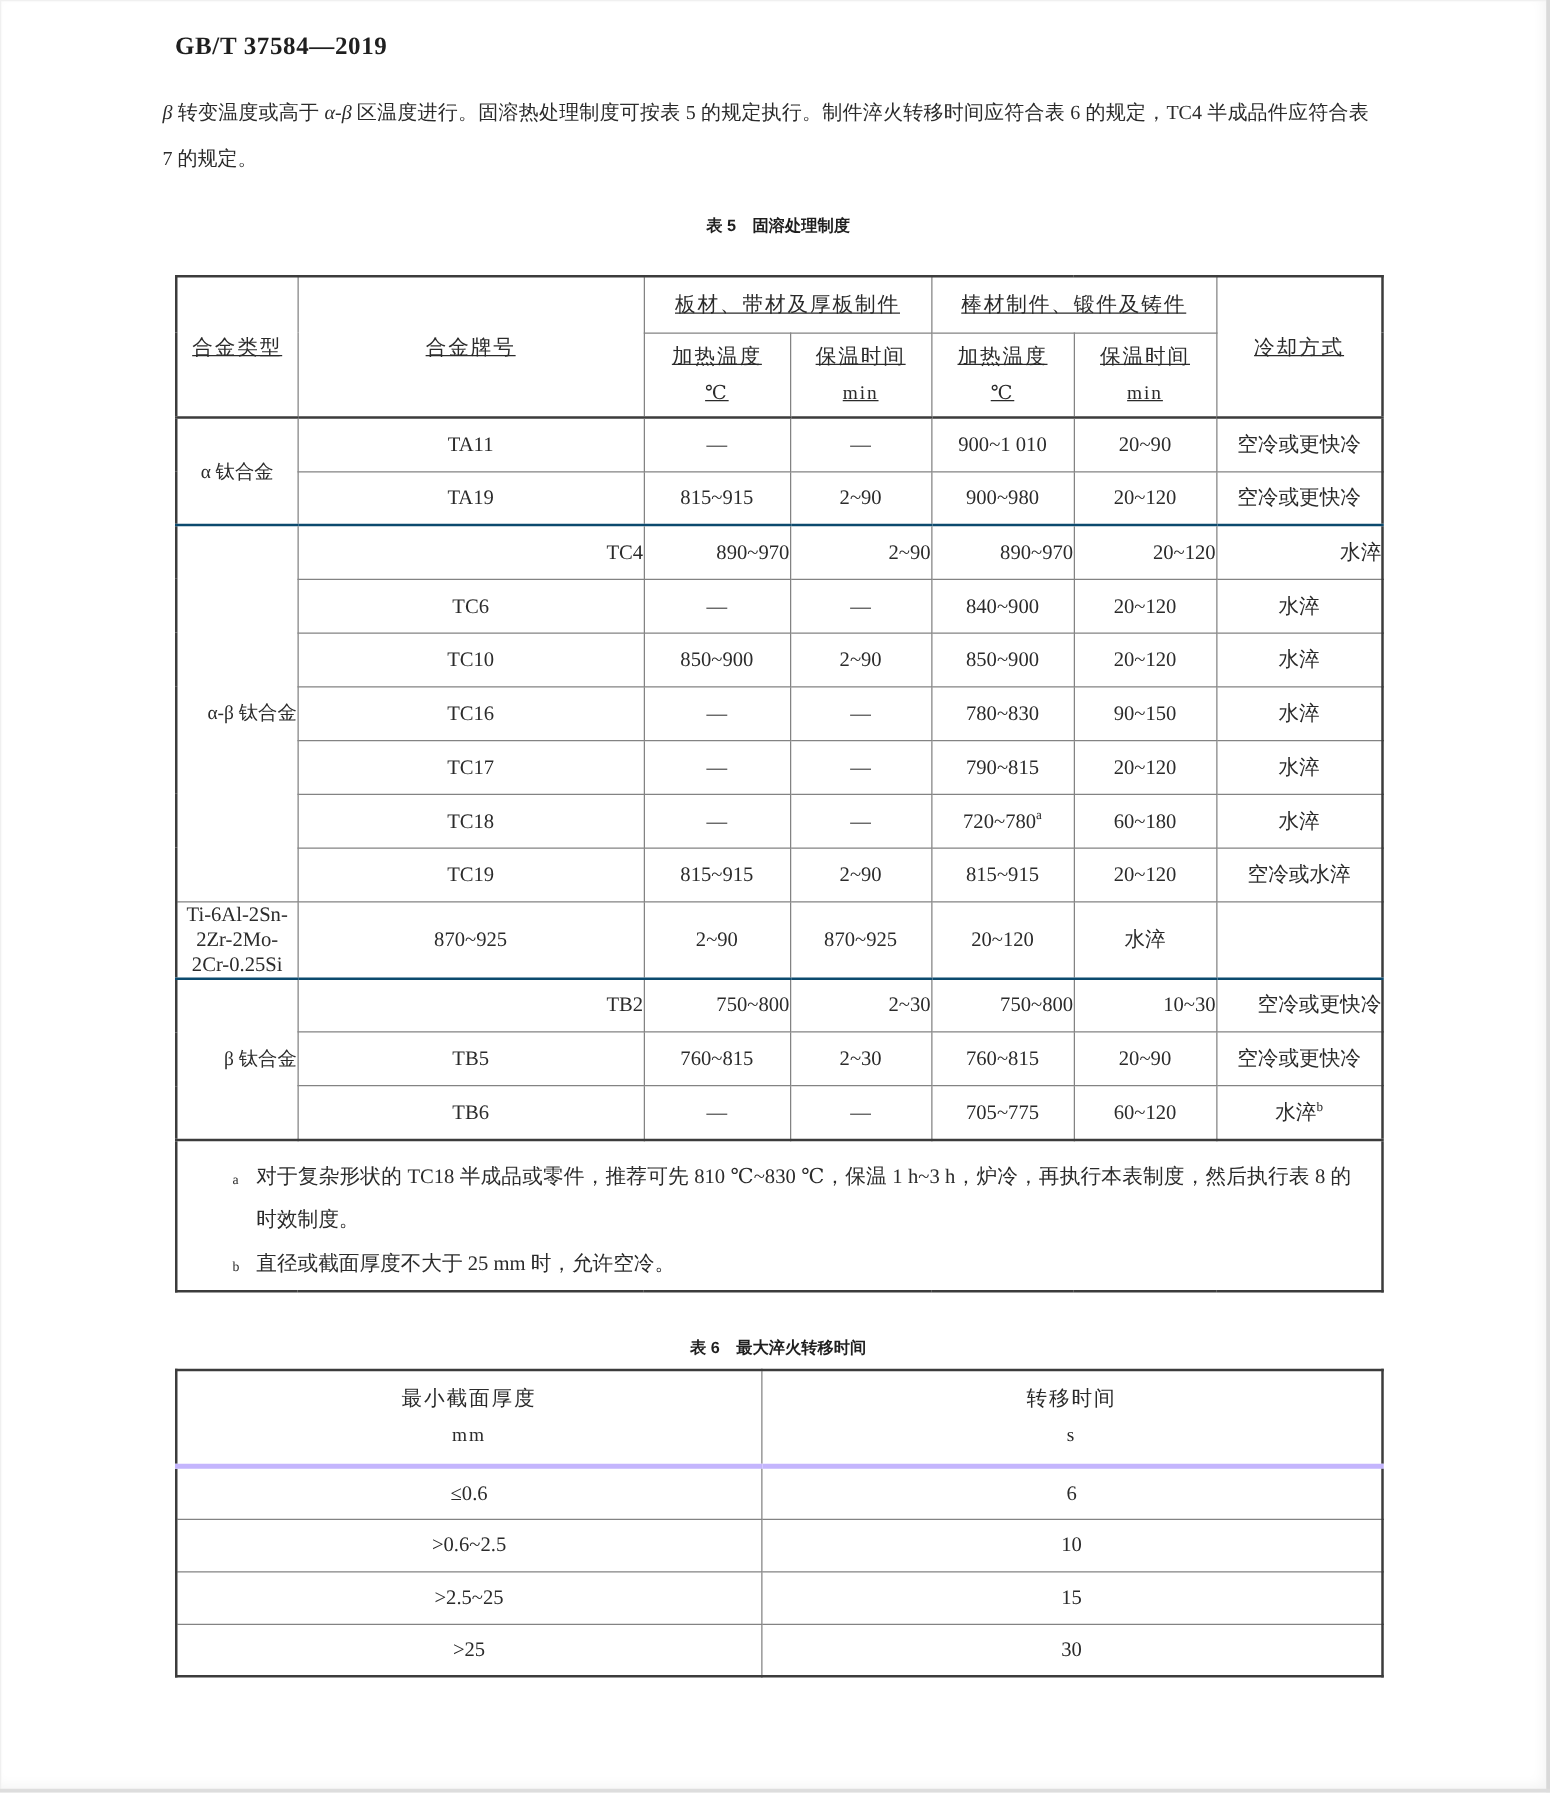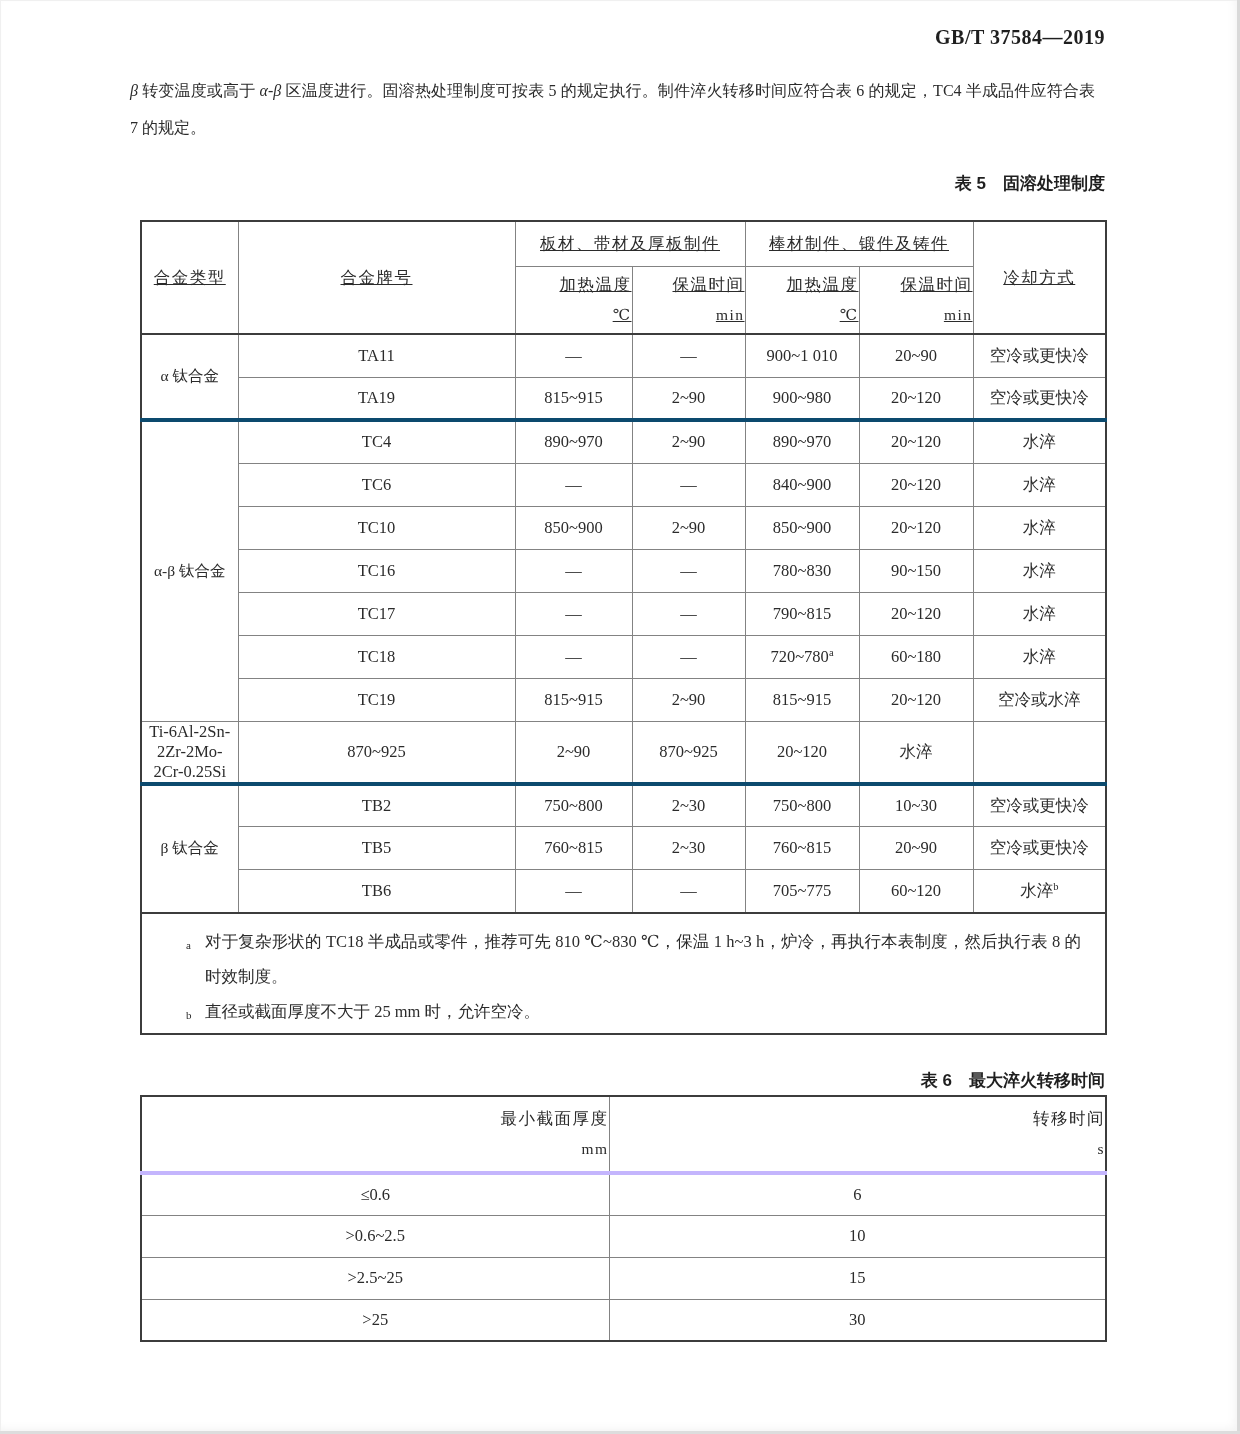--- a/index.html
+++ b/index.html
@@ -7,55 +7,55 @@
     position:relative; width:1240px; height:1434px; margin:0 auto;
     background:#ffffff; overflow:hidden;
     font-family:"Liberation Serif","DejaVu Serif",serif; color:#2b2b2b;
     box-shadow: inset 0 0 0 1px #f0f0f0, inset -5px -5px 10px rgba(0,0,0,0.05);
   }
   .scan-edge-right  { position:absolute; right:0; top:0; width:3px; height:100%; background:#d9d9d9; }
   .scan-edge-bottom { position:absolute; left:0; bottom:0; width:100%; height:3px; background:#dddddd; }
 
   .doc-code {
     position:absolute; top:26px; left:140px; width:965px;
-    text-align:right; font-weight:bold; font-size:20px; letter-spacing:.5px; color:#1f1f1f;
+    text-align:left; font-weight:bold; font-size:20px; letter-spacing:.5px; color:#1f1f1f;
   }
 
   .intro {
     position:absolute; top:72px; left:130px; width:965px;
     font-size:16px; line-height:37px; text-align:justify; margin:0;
   }
   .gk { font-style:italic; }
 
   .tbl-title {
-    position:absolute; left:140px; width:965px; text-align:right;
+    position:absolute; left:140px; width:965px; text-align:center;
     font-family:"Liberation Sans","DejaVu Sans",sans-serif; font-weight:bold;
-    font-size:17px; color:#1f1f1f;
+    font-size:13px; color:#1f1f1f;
   }
   #t5-title { top:172px; }
   #t6-title { top:1069px; }
 
   table { position:absolute; left:140px; border-collapse:collapse; table-layout:fixed; background:#fff; }
   #table5 { top:220px;  width:965px; border:2px solid #3c3c3c; }
   #table6 { top:1095px; width:965px; border:2px solid #3c3c3c; }
 
   td {
     border:1px solid #838383; text-align:center; vertical-align:middle;
     font-size:16.5px; padding:0; color:#2b2b2b;
   }
 
   
   #table5 tr.grp-row  { height:45px; }
   #table5 tr.sub-row  { height:68px; }
   #table5 tr.data     { height:43px; }
   #table5 .head-cell  { letter-spacing:1.5px;text-decoration:underline; }
   #table5 tr.sub-row td,
   #table5 td.span-both { border-bottom:2px solid #3c3c3c; }
-  #table5 tr.grp-start td { border-top:4px solid #0c4a6e; }
-  .hdr2 div { line-height:30px;text-align:right; }
+  #table5 tr.grp-start td { border-top:2px solid #0c4a6e;text-align:right; }
+  .hdr2 div { line-height:30px; }
   .hdr2 .unit { font-size:15.5px; }
   .gcell { white-space:nowrap; font-size:15.5px; }
 
   sup.cell-sup { font-size:10.5px; vertical-align:super; line-height:0; }
 
   #table5 tr.fn-row td {
     border-top:2px solid #3c3c3c; height:98px;
     text-align:left; vertical-align:top; padding:10px 24px 0 44px;
   }
   .fn { display:flex; gap:9px; line-height:35px; font-size:16.5px; }

